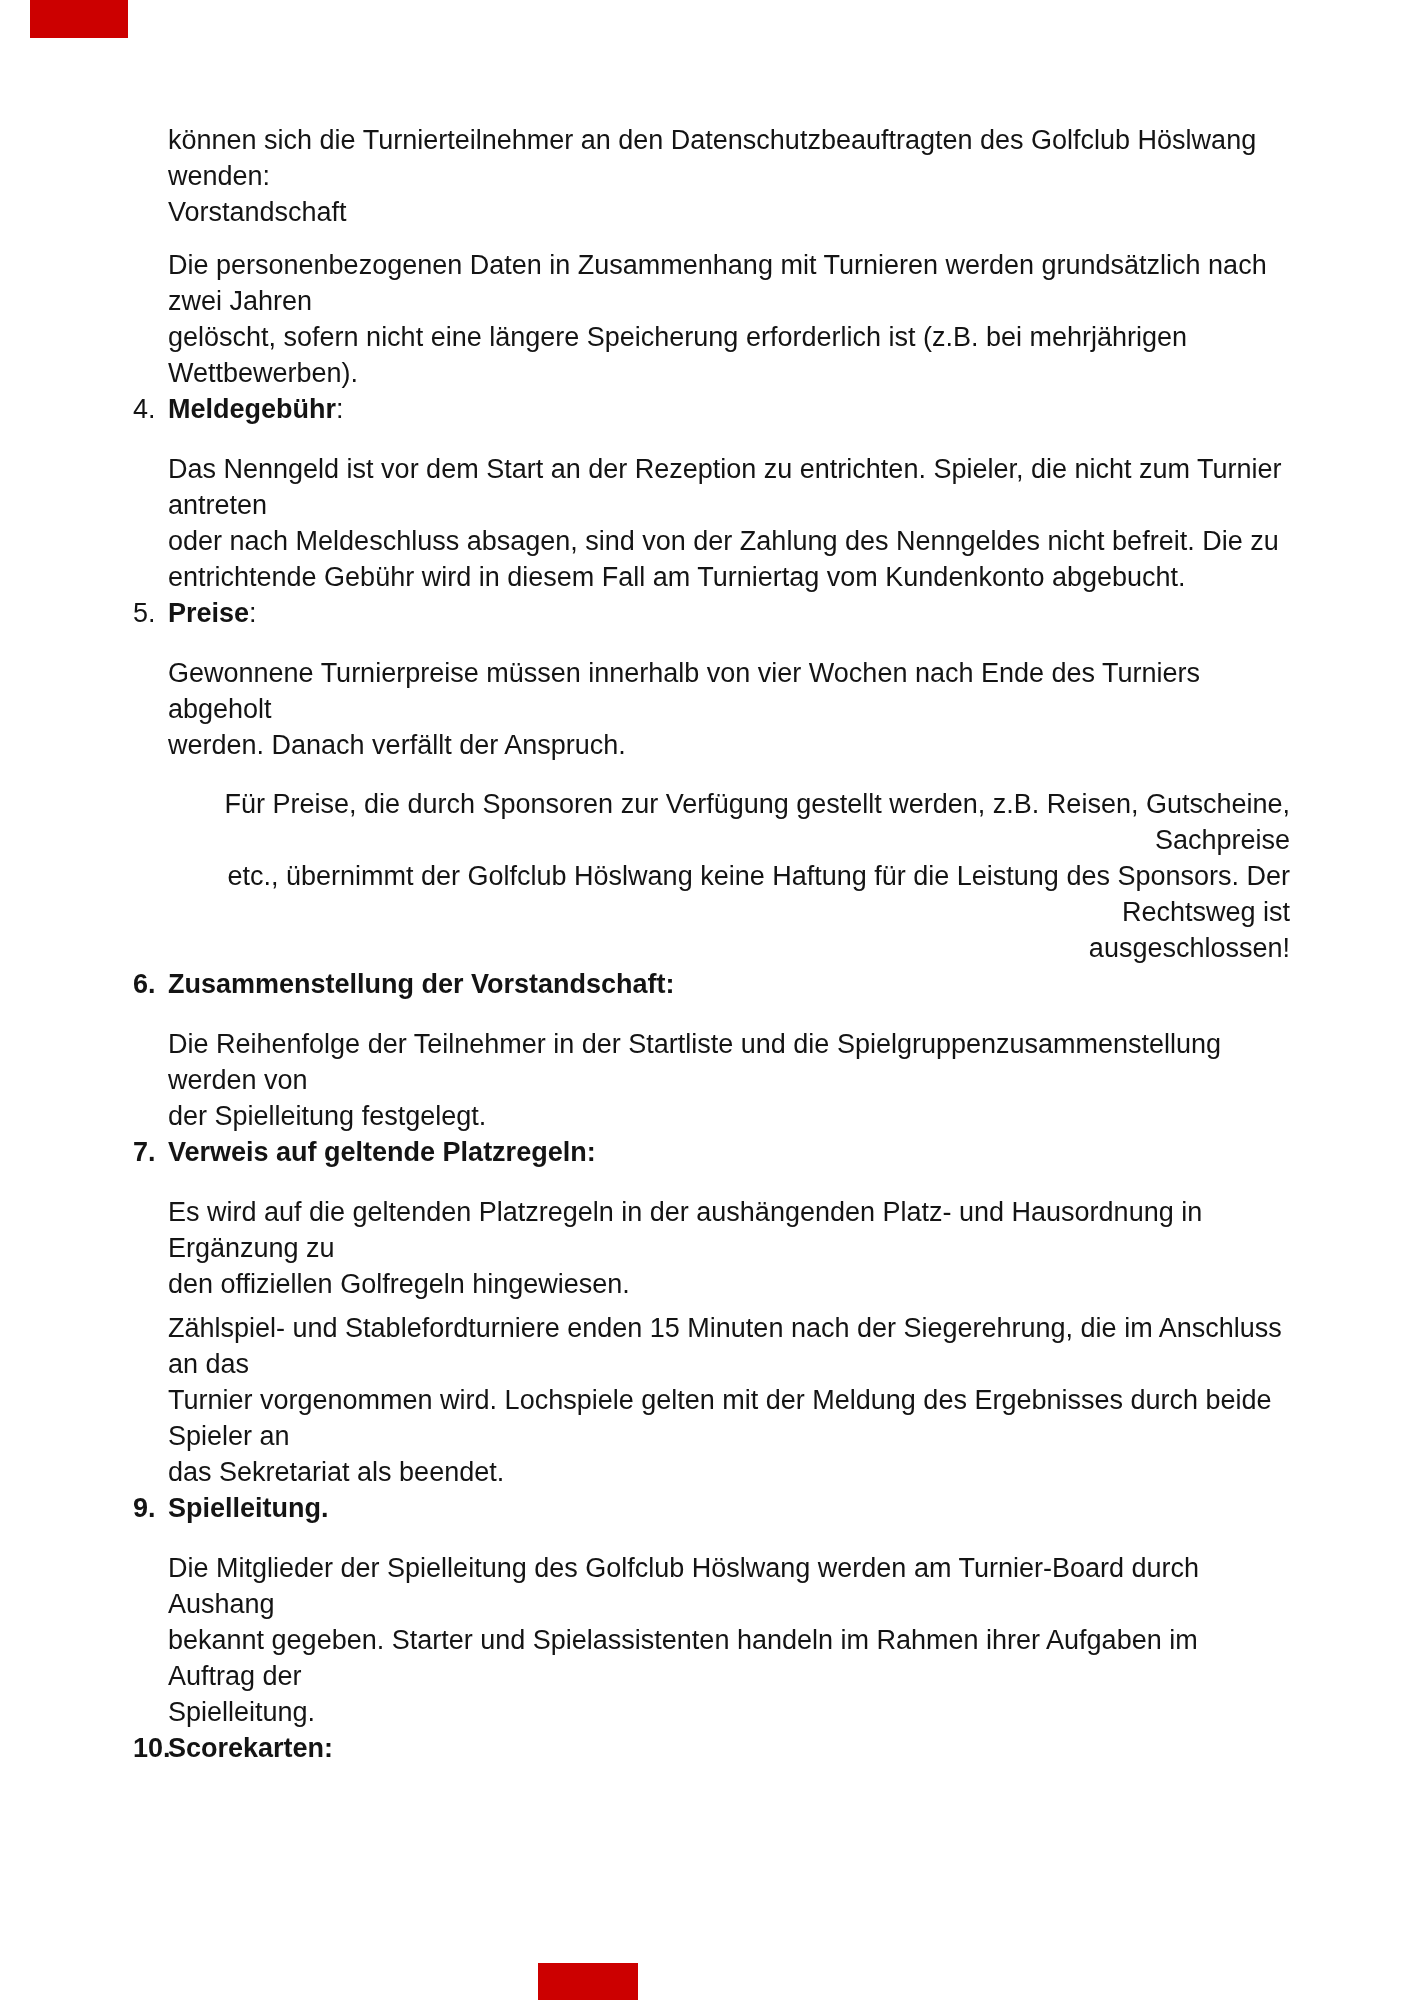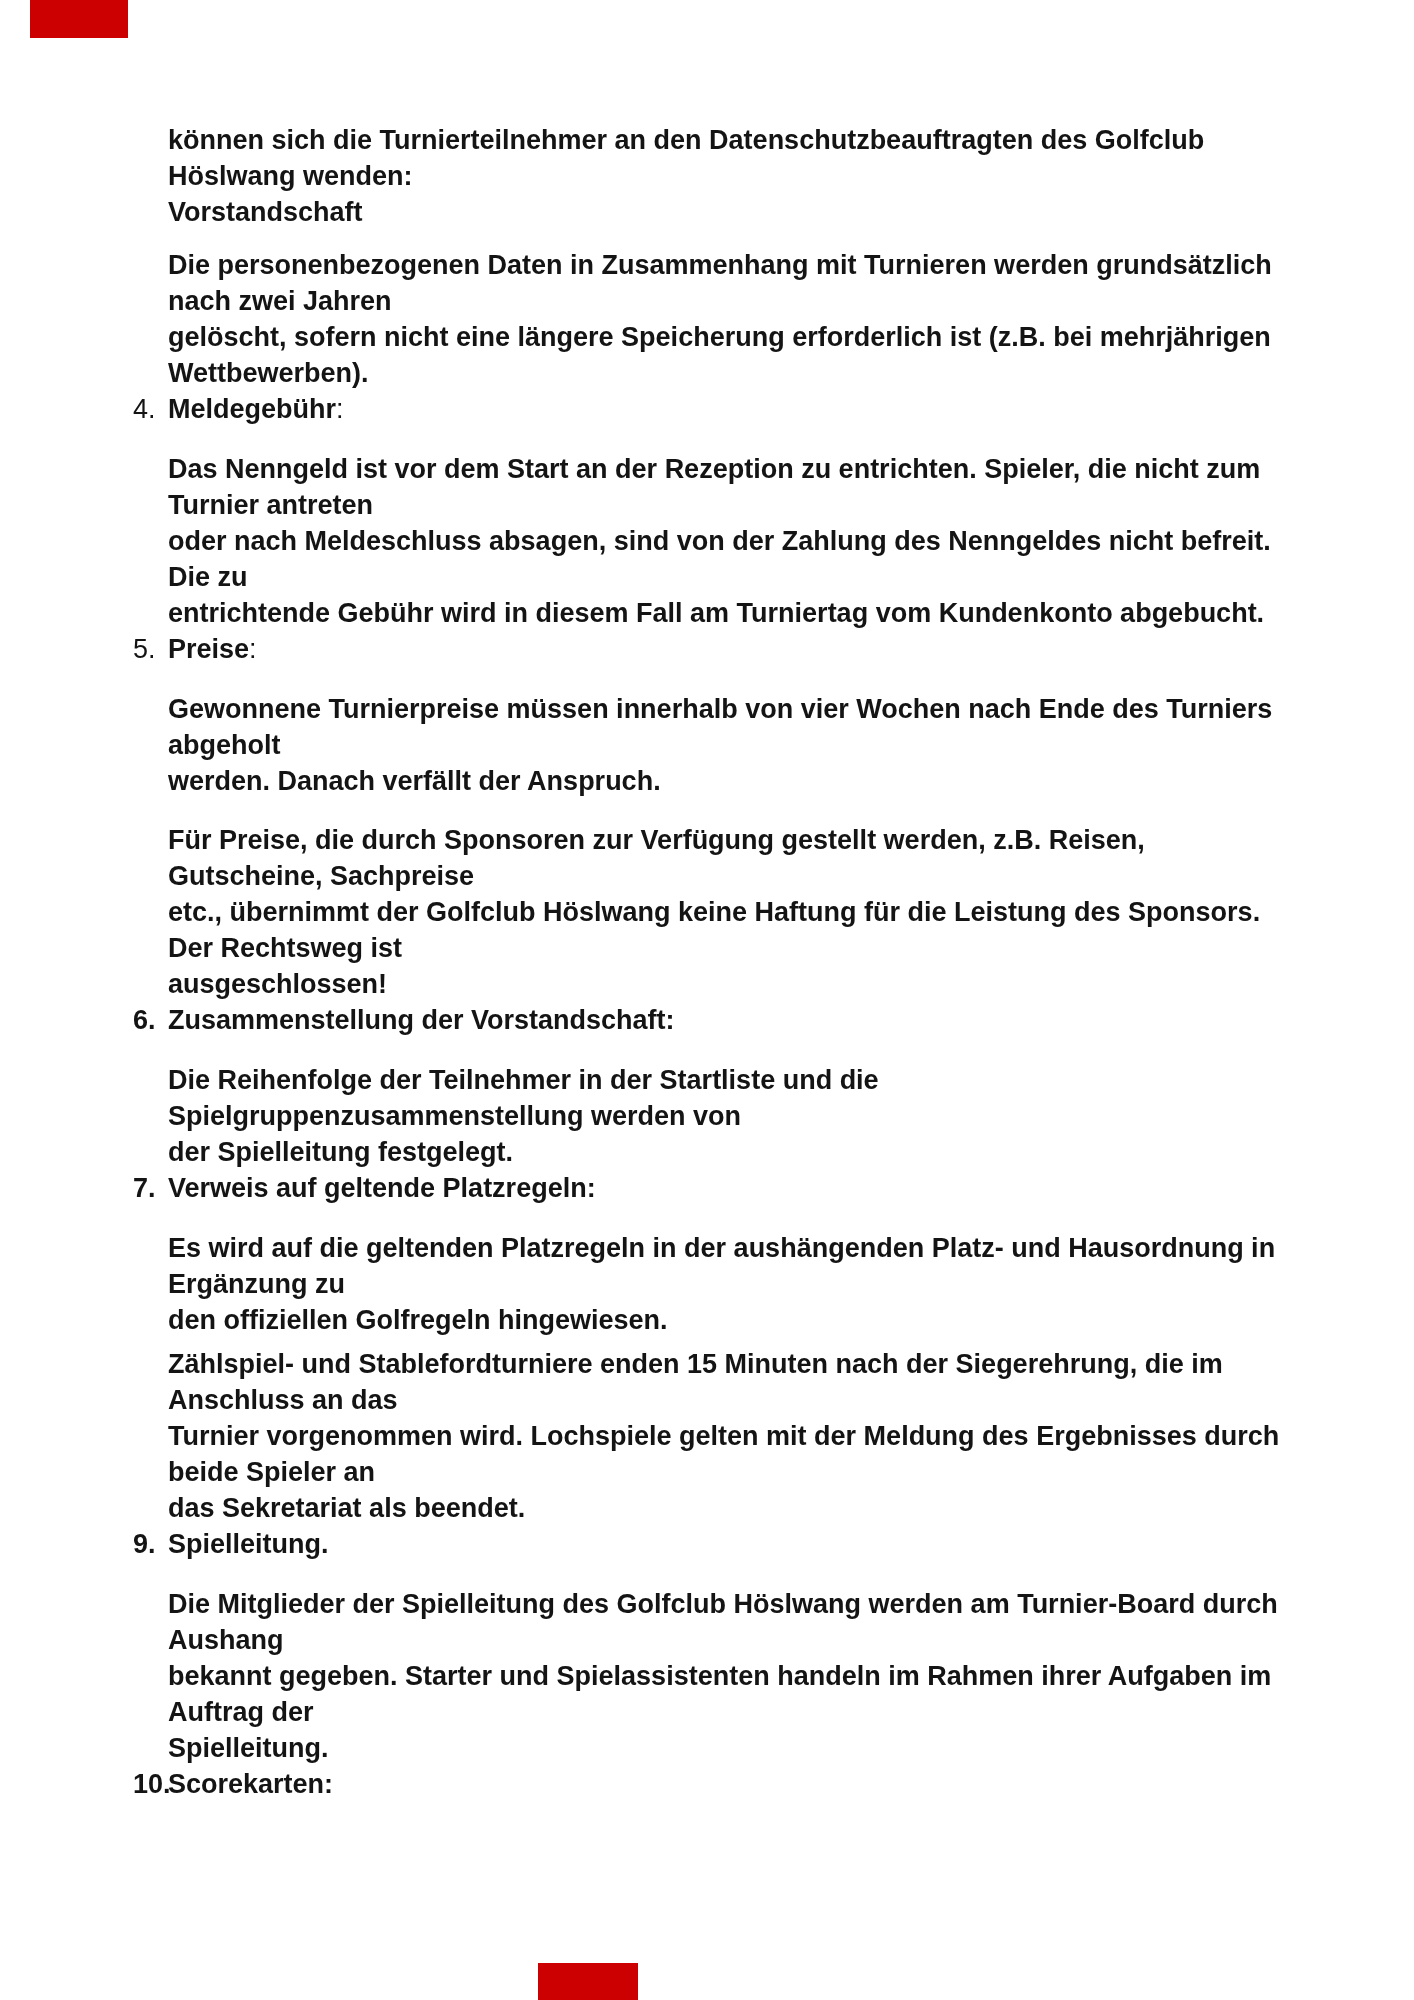--- a/index.html
+++ b/index.html
@@ -17,25 +17,24 @@
     position: absolute;
     left: 168px;
     top: 122px;
     width: 1122px;
     font-size: 27px;
     line-height: 36px;
   }
   .para {
     white-space: pre-line;
     margin: 24px 0 0 0;
-    font-weight: bold;
   }
   .para.intro-first { margin-top: 0; }
   .para.intro-follow { margin-top: 17px; }
-  .para.follow { margin-top: 23px; }
+  .para.follow { margin-top: 23px; text-align: right; }
   .para.tight { margin-top: 8px; }
   .item-head {
     position: relative;
   }
   .item-head .num {
     display: inline-block;
     width: 35px;
     margin-left: -35px;
     font-weight: 700;
   }

